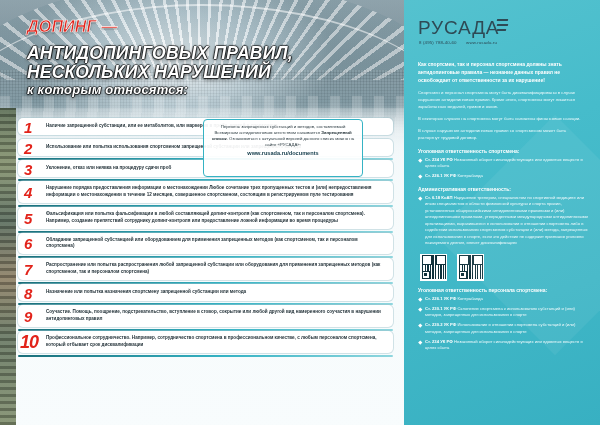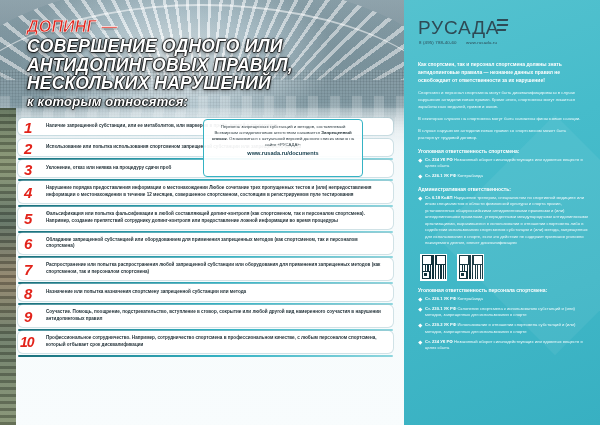--- a/index.html
+++ b/index.html
@@ -109,21 +109,21 @@
       0 1px 1px rgba(0,0,0,.75), 0 -1px 1px rgba(0,0,0,.55),
       0 2px 4px rgba(0,0,0,.55);
     white-space: nowrap;
   }
   .hl-red {
     display: inline-block;
     font-size: 16px;
     color: #e2231a;
     -webkit-text-stroke: .6px #ffffff;
     text-shadow: 0 1px 2px rgba(0,0,0,.55);
-    margin-bottom: 3px;
+    margin-bottom: 10px;
   }
   .hl-big { font-size: 17.5px; margin-bottom: 1px; }
   .hl-sub { font-size: 13px; margin-top: 2px; }
 
   
   .callout {
     position: absolute; left: 203px; top: 119px;
     width: 160px; height: 58px;
     background: rgba(255,255,255,.92);
     border: 1px solid #35b3c4;
@@ -167,21 +167,21 @@
     position: absolute;
     left: 6px; top: 50%;
     transform: translateY(-50%);
     font-size: 15px;
     font-weight: 700;
     font-style: italic;
     color: #e2231a;
     line-height: 1;
     letter-spacing: -.5px;
   }
-  .item.n10 .num { left: 2px; font-size: 14px; letter-spacing: -1px; }
+  .item.n10 .num { left: 2px; font-size: 18px; letter-spacing: -1px; }
   .item .txt {
     font-size: 4.6px;
     line-height: 1.5;
     color: #1d2c33;
     font-weight: 600;
   }
   .item .bar {
     position: absolute;
     left: 0; right: 0; bottom: -4px; height: 2px;
     background: linear-gradient(to right, #1b6f7a, #35b3c4 55%, #8fd6de);
@@ -318,21 +318,20 @@
     <div class="roof"></div>
     <div class="roof-edge"></div>
     <div class="crowd"></div>
     <div class="tracklines"></div>
     <div class="veil"></div>
     <div class="film-strip"></div>
   </div>
 
   <div class="headline">
     <div class="hl-line hl-red">ДОПИНГ —</div>
-    <div class="hl-line hl-big">СОВЕРШЕНИЕ ОДНОГО ИЛИ</div>
     <div class="hl-line hl-big">АНТИДОПИНГОВЫХ ПРАВИЛ,</div>
     <div class="hl-line hl-big">НЕСКОЛЬКИХ НАРУШЕНИЙ</div>
     <div class="hl-line hl-sub">к которым относятся:</div>
   </div>
 
   <div class="callout">
     <p><span>Перечень запрещенных субстанций и методов, составляемый Всемирным антидопинговым агентством называется </span><b>Запрещенный список</b><span>. Ознакомиться с актуальной версией данного списка можно на сайте «РУСАДА»:</span></p>
     <span class="url">www.rusada.ru/documents</span>
   </div>
 

